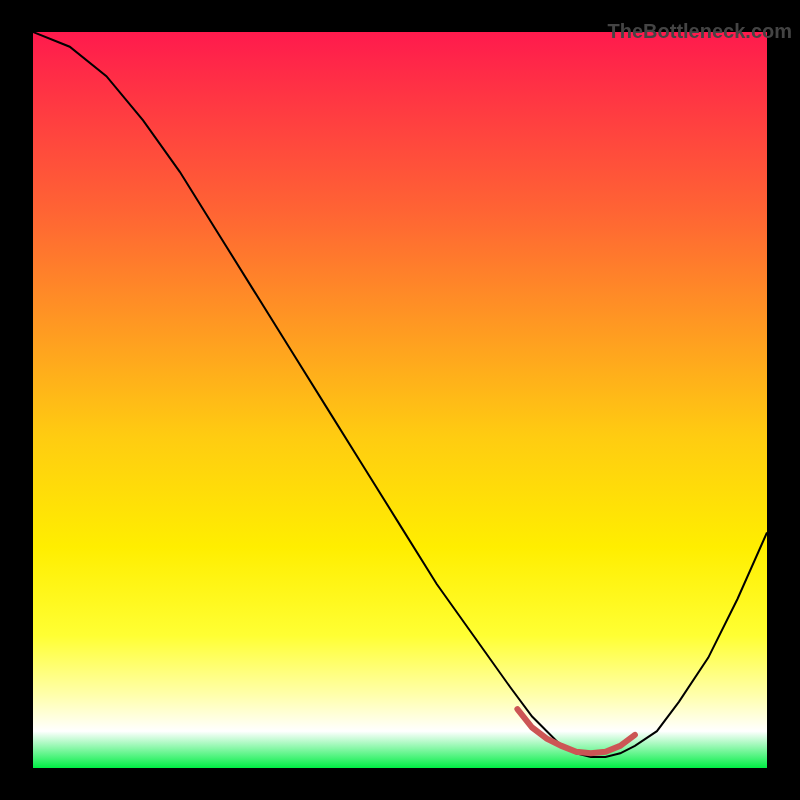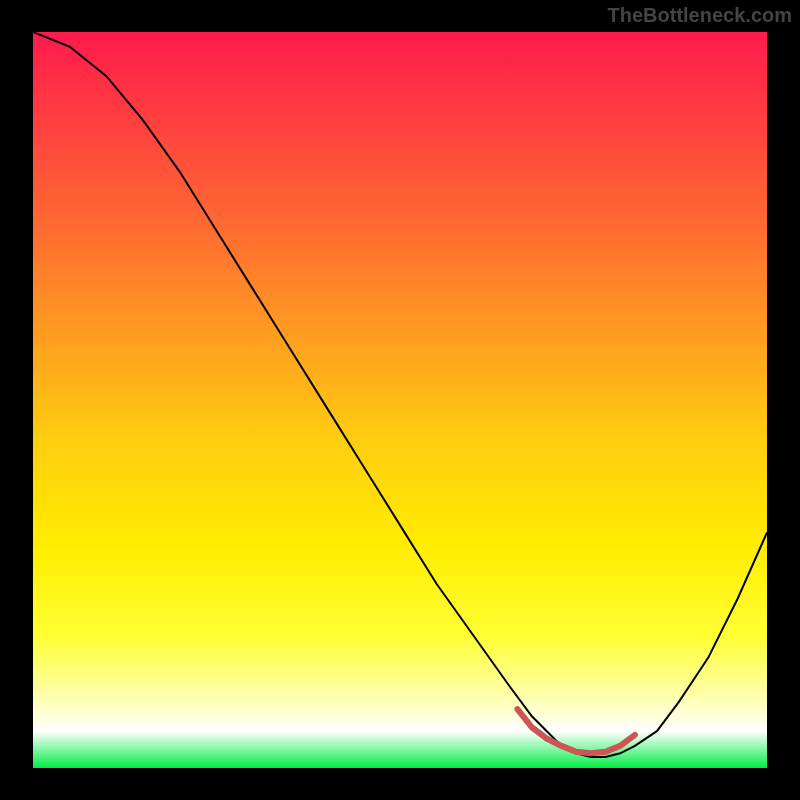--- a/index.html
+++ b/index.html
@@ -6,21 +6,21 @@
     margin: 0;
     padding: 0;
     background: #000;
     width: 800px;
     height: 800px;
     position: relative;
     font-family: Arial, sans-serif;
   }
   .watermark {
     position: absolute;
-    top: 4px;
+    top: 20px;
     right: 8px;
     color: #444;
     font-size: 20px;
     font-weight: bold;
     z-index: 10;
   }
   .plot-area {
     position: absolute;
     left: 33px;
     top: 32px;

